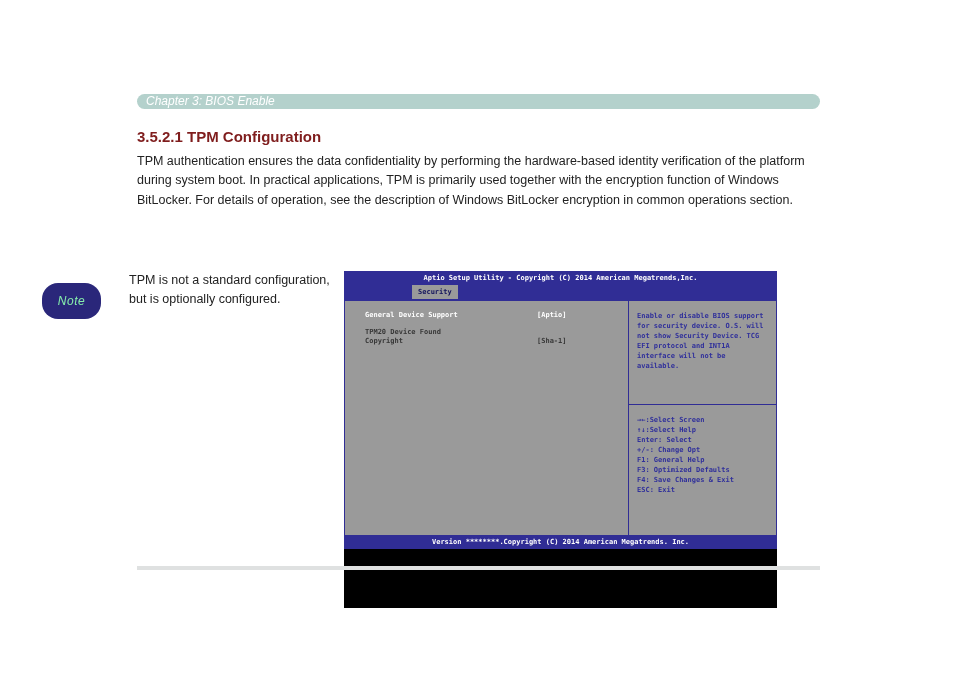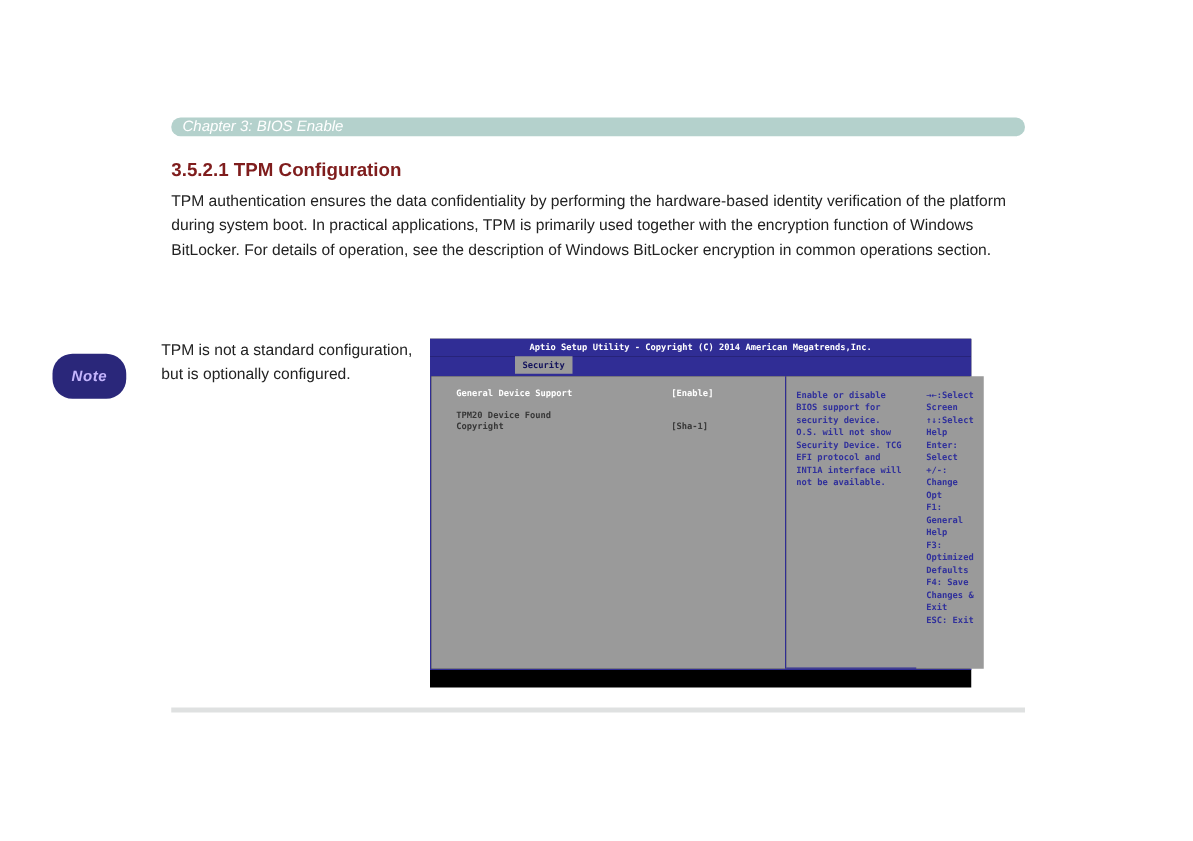--- a/index.html
+++ b/index.html
@@ -53,42 +53,42 @@
     top: 283px;
     width: 59px;
     height: 36px;
     background: #2a277a;
     border-radius: 16px;
     display: flex;
     align-items: center;
     justify-content: center;
   }
   .note-badge span {
-    color: #c4b5fd;
-    font-weight: 700;
+    color: #86efac;
+    font-weight: 400;
     font-style: italic;
     font-size: 12px;
     letter-spacing: 0.5px;
   }
   .note-text {
     position: absolute;
     left: 129px;
     top: 271px;
     width: 220px;
     font-size: 12.5px;
     color: #222;
     line-height: 1.55;
   }
 
   .bios {
     position: absolute;
     left: 344px;
     top: 271px;
     width: 433px;
-    height: 279px;
+    height: 337px;
     background: #000;
     font-family: 'Lucida Console', monospace;
   }
   .bios-header {
     height: 14px;
     background: #302d95;
     color: #fff;
     font-size: 7px;
     text-align: center;
     line-height: 14px;
@@ -120,21 +120,21 @@
     flex: 0 0 284px;
     background: #9a9a9a;
     border-right: 1px solid #302d95;
     position: relative;
   }
   .bios-right {
     flex: 1;
     background: #9a9a9a;
     position: relative;
     display: flex;
-    flex-direction: row;
+    flex-direction: column;
   }
   .bios-setting-row {
     position: absolute;
     display: flex;
     width: 100%;
     padding: 0 20px;
     font-size: 7px;
     color: #373737;
   }
   .bios-setting-row.selected .label { color: #fff; }
@@ -212,21 +212,21 @@
 
 <div class="bios">
   <div class="bios-header">Aptio Setup Utility - Copyright (C) 2014 American Megatrends,Inc.</div>
   <div class="bios-tabbar">
     <div class="bios-tab">Security</div>
   </div>
   <div class="bios-main">
     <div class="bios-left">
       <div class="bios-setting-row row1 selected">
         <span class="label">General Device Support</span>
-        <span class="value">[Enable]</span>
+        <span class="value">[Aptio]</span>
       </div>
       <div class="bios-setting-row row2">
         <span class="label">TPM20 Device Found</span>
         <span class="value"></span>
       </div>
       <div class="bios-setting-row row3">
         <span class="label">Copyright</span>
         <span class="value">[Sha-1]</span>
       </div>
     </div>
@@ -237,19 +237,20 @@
         <div>↑↓:Select Help</div>
         <div>Enter: Select</div>
         <div>+/-: Change Opt</div>
         <div>F1: General Help</div>
         <div>F3: Optimized Defaults</div>
         <div>F4: Save Changes &amp; Exit</div>
         <div>ESC: Exit</div>
       </div>
     </div>
   </div>
+  <div class="bios-footer">Version ********.Copyright (C) 2014 American Megatrends. Inc.</div>
 </div>
 
 <div class="foot-rule"></div>
 <div class="footer-bar">
   <span class="model">T160 G10 User Manual</span>
   <span class="page">30</span>
 </div>
 
 </body></html>

